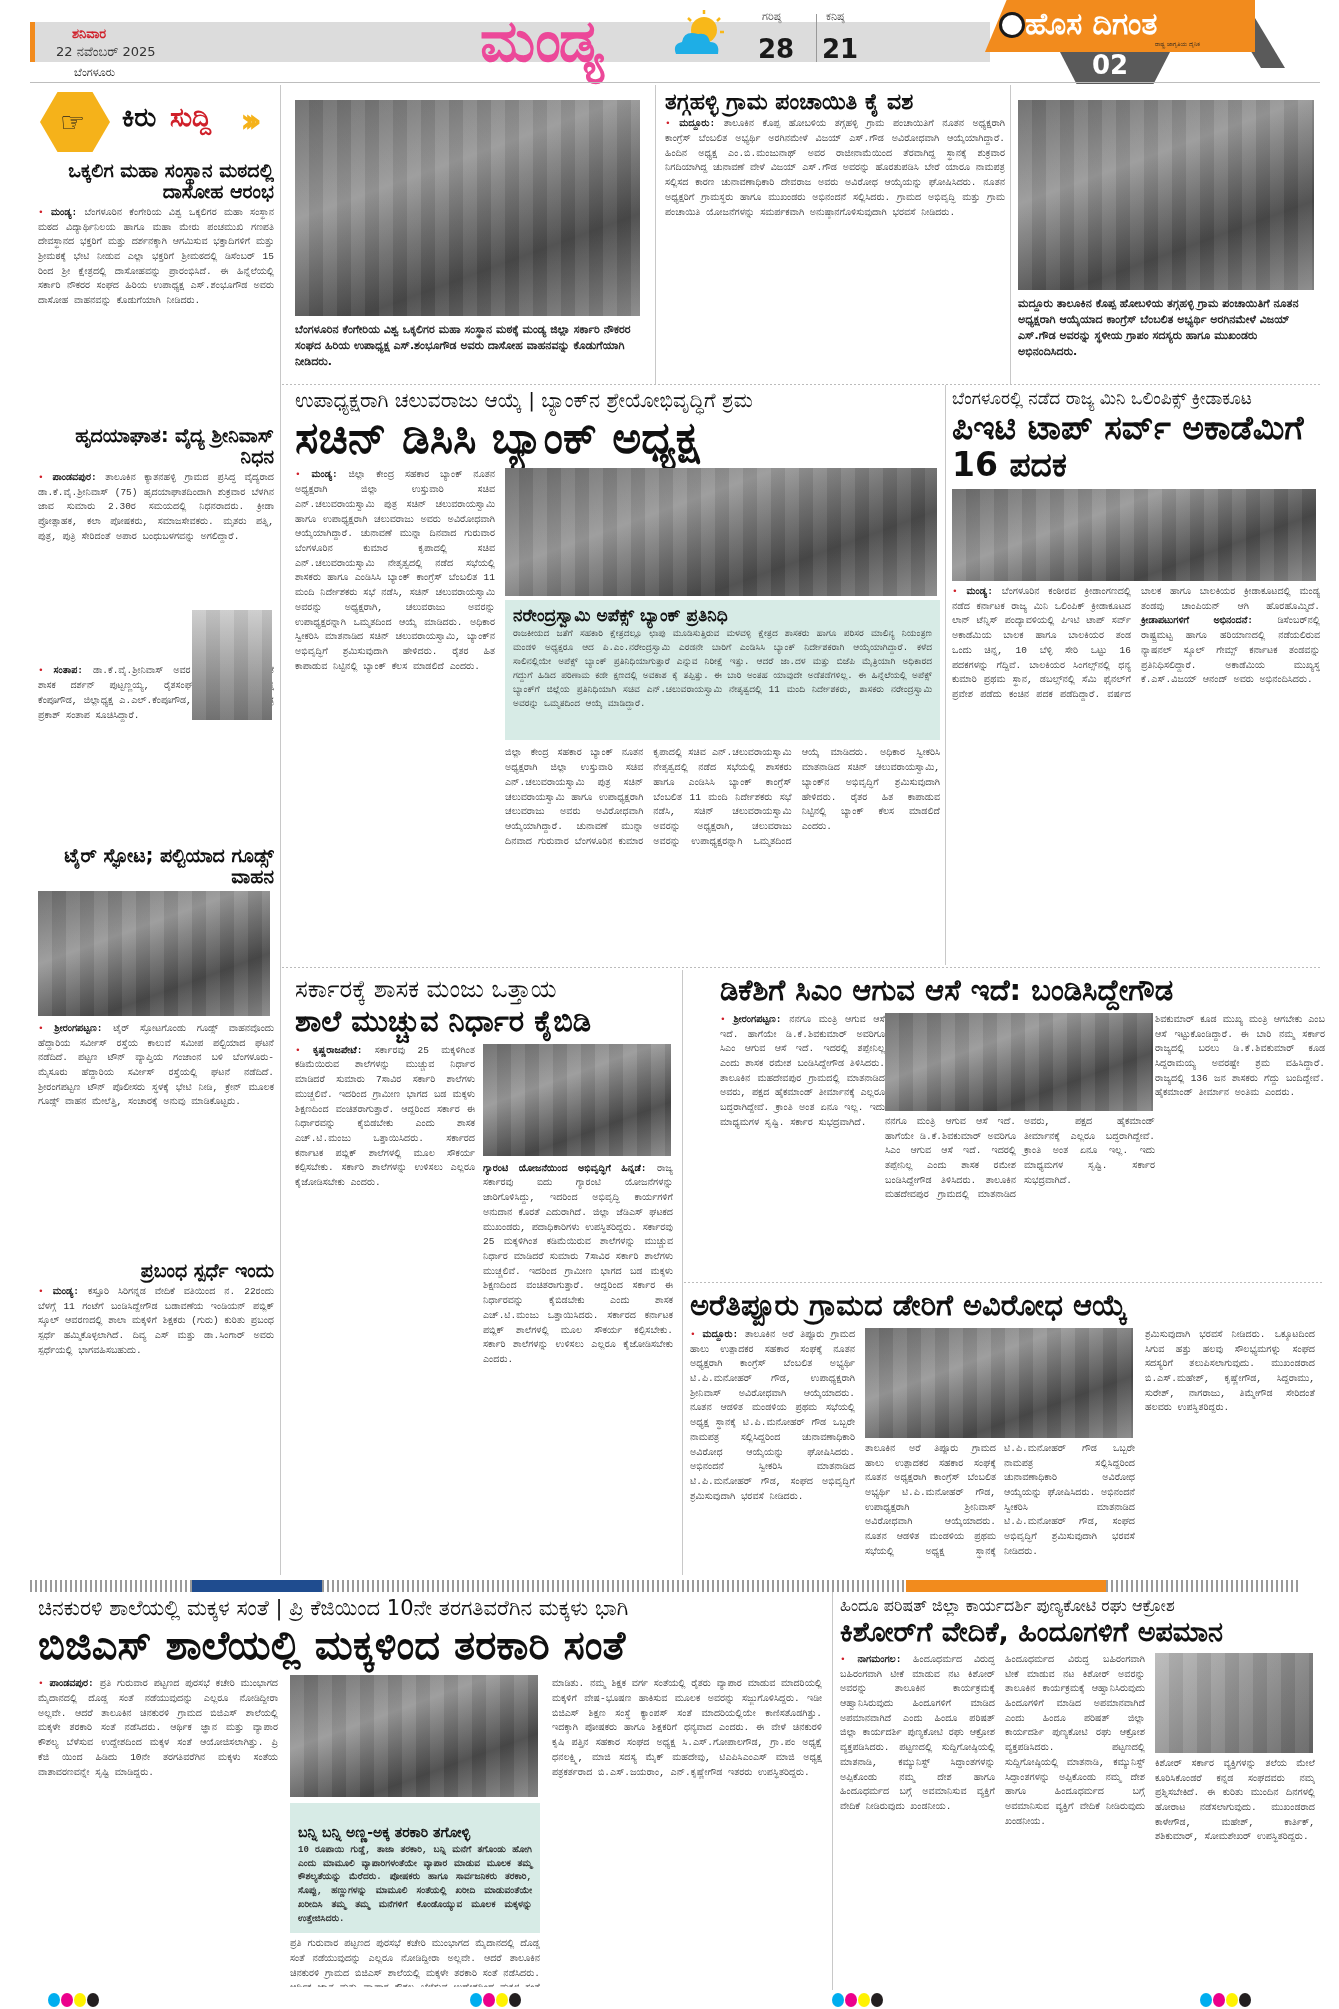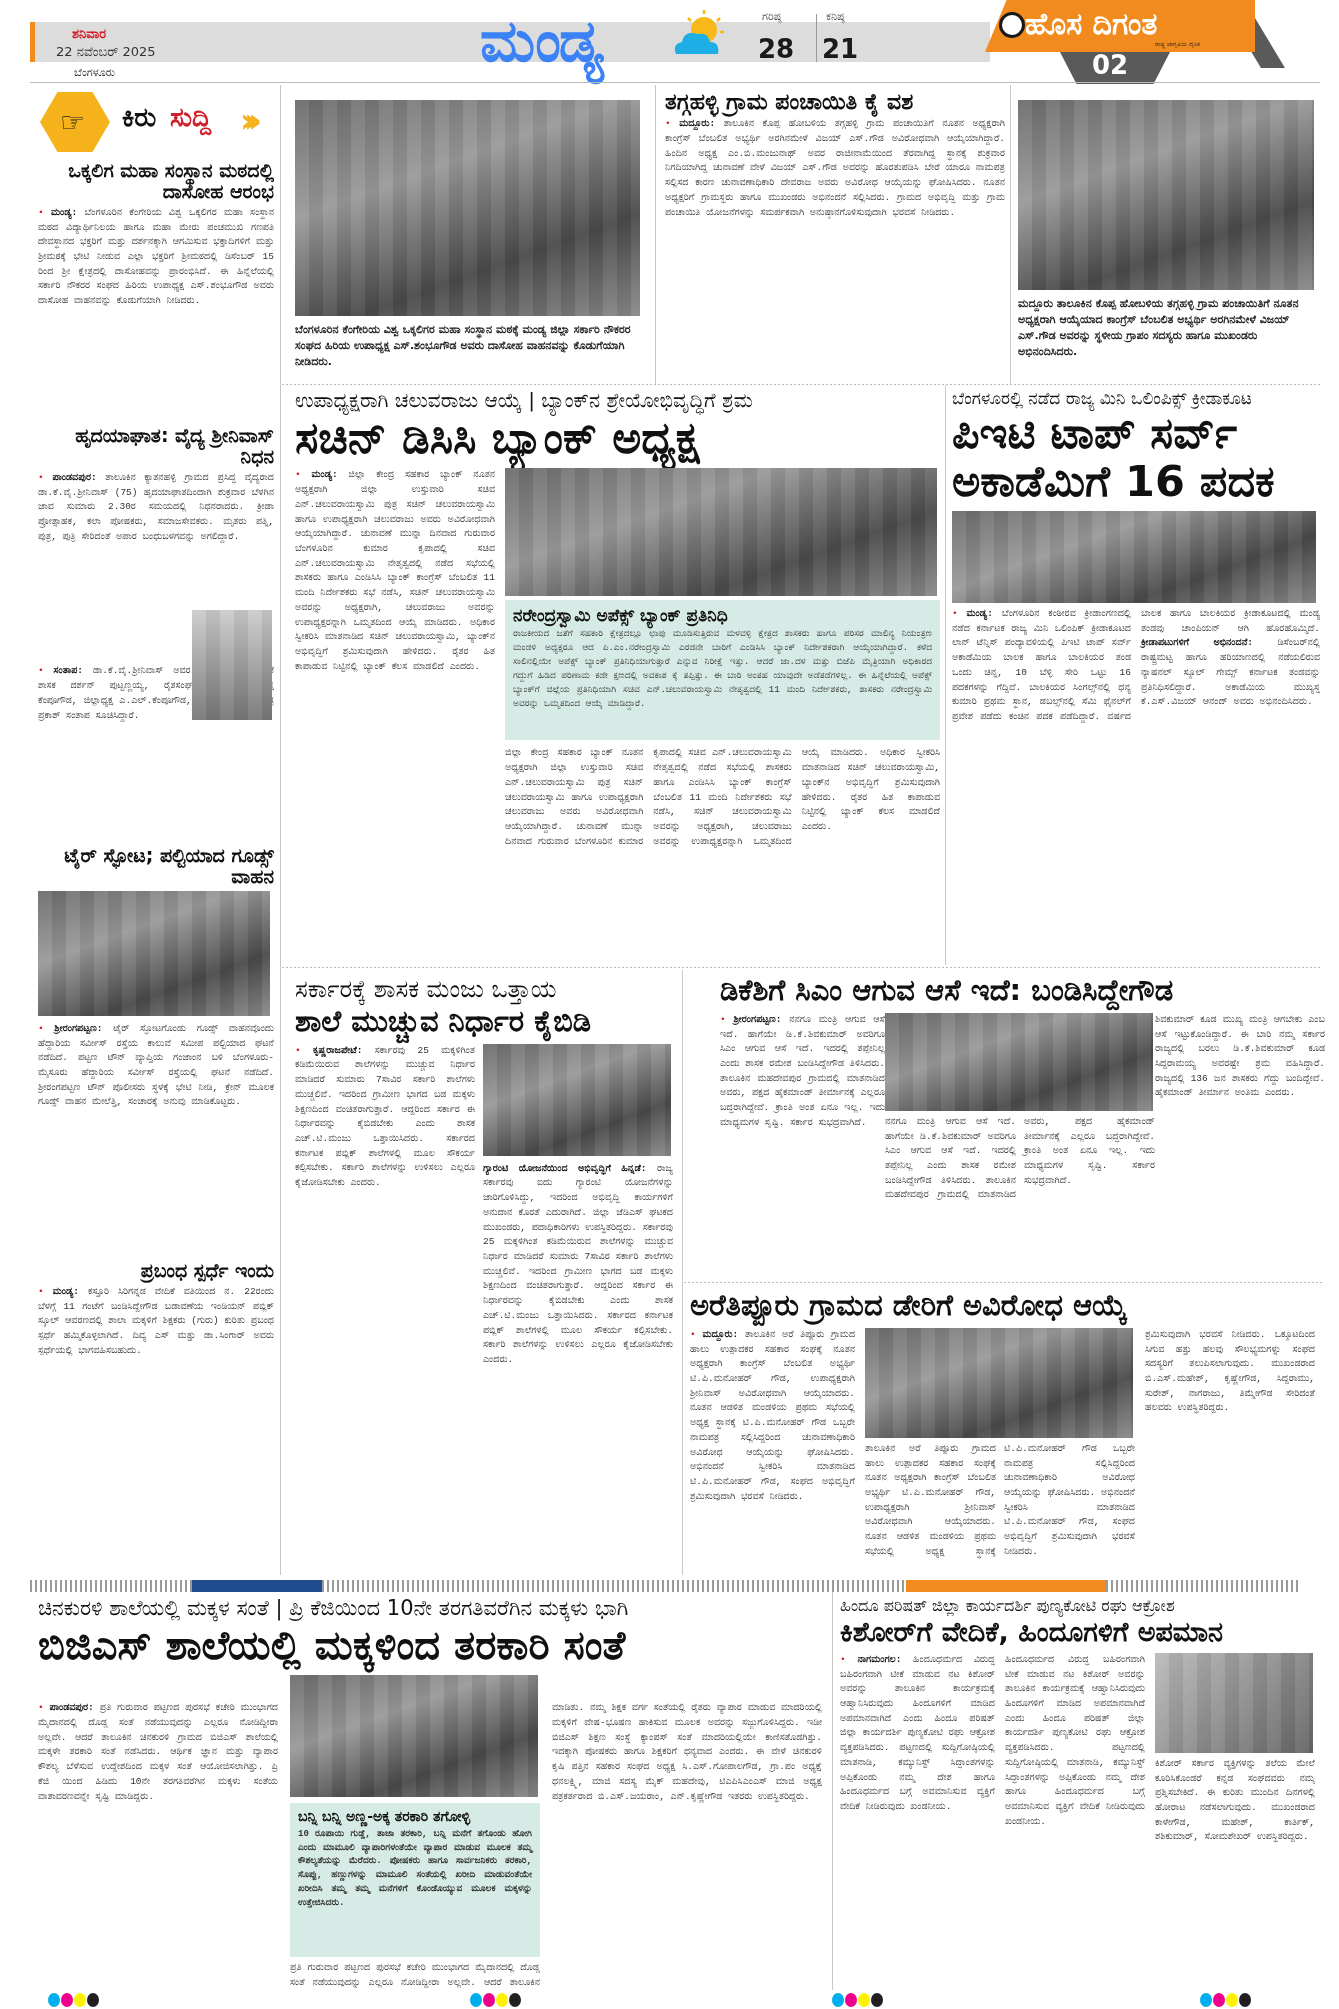--- a/index.html
+++ b/index.html
@@ -4,21 +4,21 @@
 <style>
   * { box-sizing: border-box; margin: 0; padding: 0; }
   html, body { width: 1339px; height: 2009px; background: #fff; overflow: hidden; }
   body { font-family: "DejaVu Sans", sans-serif; color: #1a1a1a; position: relative; }
   .hdr-band { position: absolute; left: 30px; top: 22px; width: 960px; height: 40px; background: #dcdcdc; }
   .hdr-orange-bar { position: absolute; left: 30px; top: 22px; width: 5px; height: 40px; background: #f28b1d; }
   .day { position: absolute; left: 72px; top: 26px; font-size: 13px; color: #d0202a; font-weight: bold; }
   .date { position: absolute; left: 56px; top: 44px; font-size: 13px; color: #333; }
   .city { position: absolute; left: 74px; top: 66px; font-size: 11px; color: #222; }
   .hdr-rule { position: absolute; left: 30px; top: 82px; width: 1290px; height: 1px; background: #bdbdbd; }
-  .section-title { position: absolute; left: 480px; top: 12px; font-size: 58px; font-weight: 900; color: #3b82f6; letter-spacing: -2px; font-family: "DejaVu Sans", sans-serif; line-height: 1; }
+  .section-title { position: absolute; left: 480px; top: 12px; font-size: 58px; font-weight: 900; color: #ec4899; letter-spacing: -2px; font-family: "DejaVu Sans", sans-serif; line-height: 1; }
   .weather { position: absolute; left: 670px; top: 8px; width: 56px; height: 56px; }
   .wlabel { position: absolute; top: 10px; font-size: 11px; color: #444; }
   .wval { position: absolute; top: 34px; font-size: 26px; font-weight: 900; color: #1a1a1a; }
   .wsep { position: absolute; left: 816px; top: 14px; width: 1px; height: 48px; background: #999; }
 
   .brand { position: absolute; left: 985px; top: 0px; width: 305px; height: 52px; }
   .brand-orange { position: absolute; left: 0; top: 0; width: 270px; height: 52px; background: #f28b1d; clip-path: polygon(8% 0, 100% 0, 100% 100%, 0 100%); }
   .brand-gray { position: absolute; left: 240px; top: 8px; width: 60px; height: 60px; background: #5a5a5a; clip-path: polygon(0 0, 40% 0, 100% 100%, 60% 100%); }
   .brand-text { position: absolute; left: 40px; top: 6px; font-size: 30px; font-weight: 900; color: #fff; }
   .brand-tag { position: absolute; left: 170px; top: 40px; font-size: 6px; color: #222; }
@@ -157,21 +157,21 @@
         <div class="head" style="font-size:17px; margin-bottom:3px;">ನರೇಂದ್ರಸ್ವಾಮಿ ಅಪೆಕ್ಸ್ ಬ್ಯಾಂಕ್ ಪ್ರತಿನಿಧಿ</div>
         <div class="body-text" style="font-size:9px;">ರಾಜಕೀಯದ ಜತೆಗೆ ಸಹಕಾರಿ ಕ್ಷೇತ್ರದಲ್ಲೂ ಛಾಪು ಮೂಡಿಸುತ್ತಿರುವ ಮಳವಳ್ಳಿ ಕ್ಷೇತ್ರದ ಶಾಸಕರು ಹಾಗೂ ಪರಿಸರ ಮಾಲಿನ್ಯ ನಿಯಂತ್ರಣ ಮಂಡಳಿ ಅಧ್ಯಕ್ಷರೂ ಆದ ಪಿ.ಎಂ.ನರೇಂದ್ರಸ್ವಾಮಿ ಎರಡನೇ ಬಾರಿಗೆ ಎಂಡಿಸಿಸಿ ಬ್ಯಾಂಕ್ ನಿರ್ದೇಶಕರಾಗಿ ಆಯ್ಕೆಯಾಗಿದ್ದಾರೆ. ಕಳೆದ ಸಾಲಿನಲ್ಲಿಯೇ ಅಪೆಕ್ಸ್ ಬ್ಯಾಂಕ್ ಪ್ರತಿನಿಧಿಯಾಗುತ್ತಾರೆ ಎನ್ನುವ ನಿರೀಕ್ಷೆ ಇತ್ತು. ಆದರೆ ಜಾ.ದಳ ಮತ್ತು ಬಿಜೆಪಿ ಮೈತ್ರಿಯಾಗಿ ಅಧಿಕಾರದ ಗದ್ದುಗೆ ಹಿಡಿದ ಪರಿಣಾಮ ಕಡೇ ಕ್ಷಣದಲ್ಲಿ ಅವಕಾಶ ಕೈ ತಪ್ಪಿತ್ತು. ಈ ಬಾರಿ ಅಂತಹ ಯಾವುದೇ ಅಡೆತಡೆಗಳಿಲ್ಲ. ಈ ಹಿನ್ನೆಲೆಯಲ್ಲಿ ಅಪೆಕ್ಸ್ ಬ್ಯಾಂಕ್‌ಗೆ ಜಿಲ್ಲೆಯ ಪ್ರತಿನಿಧಿಯಾಗಿ ಸಚಿವ ಎನ್.ಚಲುವರಾಯಸ್ವಾಮಿ ನೇತೃತ್ವದಲ್ಲಿ 11 ಮಂದಿ ನಿರ್ದೇಶಕರು, ಶಾಸಕರು ನರೇಂದ್ರಸ್ವಾಮಿ ಅವರನ್ನು ಒಮ್ಮತದಿಂದ ಆಯ್ಕೆ ಮಾಡಿದ್ದಾರೆ.</div>
       </div>
       <div class="body-text" style="margin-top:6px; column-count:3; column-gap:10px; height:190px; overflow:hidden;">ಜಿಲ್ಲಾ ಕೇಂದ್ರ ಸಹಕಾರ ಬ್ಯಾಂಕ್ ನೂತನ ಅಧ್ಯಕ್ಷರಾಗಿ ಜಿಲ್ಲಾ ಉಸ್ತುವಾರಿ ಸಚಿವ ಎನ್.ಚಲುವರಾಯಸ್ವಾಮಿ ಪುತ್ರ ಸಚಿನ್ ಚಲುವರಾಯಸ್ವಾಮಿ ಹಾಗೂ ಉಪಾಧ್ಯಕ್ಷರಾಗಿ ಚಲುವರಾಜು ಅವರು ಅವಿರೋಧವಾಗಿ ಆಯ್ಕೆಯಾಗಿದ್ದಾರೆ. ಚುನಾವಣೆ ಮುನ್ನಾ ದಿನವಾದ ಗುರುವಾರ ಬೆಂಗಳೂರಿನ ಕುಮಾರ ಕೃಪಾದಲ್ಲಿ ಸಚಿವ ಎನ್.ಚಲುವರಾಯಸ್ವಾಮಿ ನೇತೃತ್ವದಲ್ಲಿ ನಡೆದ ಸಭೆಯಲ್ಲಿ ಶಾಸಕರು ಹಾಗೂ ಎಂಡಿಸಿಸಿ ಬ್ಯಾಂಕ್ ಕಾಂಗ್ರೆಸ್ ಬೆಂಬಲಿತ 11 ಮಂದಿ ನಿರ್ದೇಶಕರು ಸಭೆ ನಡೆಸಿ, ಸಚಿನ್ ಚಲುವರಾಯಸ್ವಾಮಿ ಅವರನ್ನು ಅಧ್ಯಕ್ಷರಾಗಿ, ಚಲುವರಾಜು ಅವರನ್ನು ಉಪಾಧ್ಯಕ್ಷರನ್ನಾಗಿ ಒಮ್ಮತದಿಂದ ಆಯ್ಕೆ ಮಾಡಿದರು. ಅಧಿಕಾರ ಸ್ವೀಕರಿಸಿ ಮಾತನಾಡಿದ ಸಚಿನ್ ಚಲುವರಾಯಸ್ವಾಮಿ, ಬ್ಯಾಂಕ್‌ನ ಅಭಿವೃದ್ಧಿಗೆ ಶ್ರಮಿಸುವುದಾಗಿ ಹೇಳಿದರು. ರೈತರ ಹಿತ ಕಾಪಾಡುವ ನಿಟ್ಟಿನಲ್ಲಿ ಬ್ಯಾಂಕ್ ಕೆಲಸ ಮಾಡಲಿದೆ ಎಂದರು.</div>
     </div>
   </div>
 </div>
 
 <div class="story" style="left:952px; top:388px; width:368px; height:575px;">
   <div class="kicker" style="font-size:17px;">ಬೆಂಗಳೂರಲ್ಲಿ ನಡೆದ ರಾಜ್ಯ ಮಿನಿ ಒಲಿಂಪಿಕ್ಸ್ ಕ್ರೀಡಾಕೂಟ</div>
-  <div class="head" style="font-size:43px; margin:2px 0 6px;">ಪಿಇಟಿ ಟಾಪ್ ಸರ್ವ್ ಅಕಾಡೆಮಿಗೆ 16 ಪದಕ</div>
+  <div class="head" style="font-size:33px; margin:2px 0 6px;">ಪಿಇಟಿ ಟಾಪ್ ಸರ್ವ್ ಅಕಾಡೆಮಿಗೆ 16 ಪದಕ</div>
   <div class="photo" style="width:364px; height:92px; margin-bottom:4px;"></div>
   <div class="body-text" style="column-count:2; column-gap:10px; height:370px; overflow:hidden;">
     <span class="dot">• </span><span class="dateline">ಮಂಡ್ಯ:</span> <span>ಬೆಂಗಳೂರಿನ ಕಂಠೀರವ ಕ್ರೀಡಾಂಗಣದಲ್ಲಿ ನಡೆದ ಕರ್ನಾಟಕ ರಾಜ್ಯ ಮಿನಿ ಒಲಿಂಪಿಕ್ ಕ್ರೀಡಾಕೂಟದ ಲಾನ್ ಟೆನ್ನಿಸ್ ಪಂದ್ಯಾವಳಿಯಲ್ಲಿ ಪಿಇಟಿ ಟಾಪ್ ಸರ್ವ್ ಅಕಾಡೆಮಿಯ ಬಾಲಕ ಹಾಗೂ ಬಾಲಕಿಯರ ತಂಡ ಒಂದು ಚಿನ್ನ, 10 ಬೆಳ್ಳಿ ಸೇರಿ ಒಟ್ಟು 16 ಪದಕಗಳನ್ನು ಗೆದ್ದಿವೆ. ಬಾಲಕಿಯರ ಸಿಂಗಲ್ಸ್‌ನಲ್ಲಿ ಧನ್ಯ ಕುಮಾರಿ ಪ್ರಥಮ ಸ್ಥಾನ, ಡಬಲ್ಸ್‌ನಲ್ಲಿ ಸೆಮಿ ಫೈನಲ್‌ಗೆ ಪ್ರವೇಶ ಪಡೆದು ಕಂಚಿನ ಪದಕ ಪಡೆದಿದ್ದಾರೆ. ವರ್ಷದ ಬಾಲಕ ಹಾಗೂ ಬಾಲಕಿಯರ ಕ್ರೀಡಾಕೂಟದಲ್ಲಿ ಮಂಡ್ಯ ತಂಡವು ಚಾಂಪಿಯನ್ ಆಗಿ ಹೊರಹೊಮ್ಮಿದೆ.</span>
     <span class="dateline">ಕ್ರೀಡಾಪಟುಗಳಿಗೆ ಅಭಿನಂದನೆ:</span> <span>ಡಿಸೆಂಬರ್‌ನಲ್ಲಿ ರಾಷ್ಟ್ರಮಟ್ಟ ಹಾಗೂ ಹರಿಯಾಣದಲ್ಲಿ ನಡೆಯಲಿರುವ ನ್ಯಾಷನಲ್ ಸ್ಕೂಲ್ ಗೇಮ್ಸ್ ಕರ್ನಾಟಕ ತಂಡವನ್ನು ಪ್ರತಿನಿಧಿಸಲಿದ್ದಾರೆ. ಅಕಾಡೆಮಿಯ ಮುಖ್ಯಸ್ಥ ಕೆ.ಎಸ್.ವಿಜಯ್ ಆನಂದ್ ಅವರು ಅಭಿನಂದಿಸಿದರು.</span>
   </div>
 </div>
 
 <div class="story" style="left:295px; top:975px; width:382px; height:600px;">
   <div class="kicker" style="font-size:24px;">ಸರ್ಕಾರಕ್ಕೆ ಶಾಸಕ ಮಂಜು ಒತ್ತಾಯ</div>
   <div class="head" style="font-size:29px; margin:2px 0 6px;">ಶಾಲೆ ಮುಚ್ಚುವ ನಿರ್ಧಾರ ಕೈಬಿಡಿ</div>
@@ -215,21 +215,21 @@
 <div class="bar-orange"></div>
 <div class="bar-ticks" style="left:1106px; width:194px;"></div>
 
 <div class="story" style="left:38px; top:1596px; width:790px; height:395px;">
   <div class="kicker" style="font-size:21px;">ಚಿನಕುರಳಿ ಶಾಲೆಯಲ್ಲಿ ಮಕ್ಕಳ ಸಂತೆ | ಪ್ರಿ ಕೆಜಿಯಿಂದ 10ನೇ ತರಗತಿವರೆಗಿನ ಮಕ್ಕಳು ಭಾಗಿ</div>
   <div class="head" style="font-size:40px; margin:2px 0 8px;">ಬಿಜಿಎಸ್ ಶಾಲೆಯಲ್ಲಿ ಮಕ್ಕಳಿಂದ ತರಕಾರಿ ಸಂತೆ</div>
   <div style="display:flex; gap:12px;align-items:flex-end;">
     <div class="body-text" style="width:240px; height:310px; overflow:hidden;"><span class="dot">• </span><span class="dateline">ಪಾಂಡವಪುರ:</span> <span>ಪ್ರತಿ ಗುರುವಾರ ಪಟ್ಟಣದ ಪುರಸಭೆ ಕಚೇರಿ ಮುಂಭಾಗದ ಮೈದಾನದಲ್ಲಿ ದೊಡ್ಡ ಸಂತೆ ನಡೆಯುವುದನ್ನು ಎಲ್ಲರೂ ನೋಡಿದ್ದೀರಾ ಅಲ್ಲವೇ. ಆದರೆ ತಾಲೂಕಿನ ಚಿನಕುರಳಿ ಗ್ರಾಮದ ಬಿಜಿಎಸ್ ಶಾಲೆಯಲ್ಲಿ ಮಕ್ಕಳೇ ತರಕಾರಿ ಸಂತೆ ನಡೆಸಿದರು. ಆರ್ಥಿಕ ಜ್ಞಾನ ಮತ್ತು ವ್ಯಾಪಾರ ಕೌಶಲ್ಯ ಬೆಳೆಸುವ ಉದ್ದೇಶದಿಂದ ಮಕ್ಕಳ ಸಂತೆ ಆಯೋಜಿಸಲಾಗಿತ್ತು. ಪ್ರಿ ಕೆಜಿ ಯಿಂದ ಹಿಡಿದು 10ನೇ ತರಗತಿವರೆಗಿನ ಮಕ್ಕಳು ಸಂತೆಯ ವಾತಾವರಣವನ್ನೇ ಸೃಷ್ಟಿ ಮಾಡಿದ್ದರು.</span></div>
     <div style="width:250px;">
       <div class="photo" style="width:248px; height:122px;"></div>
-      <div class="boxed" style="padding:6px 8px; margin-top:6px; height:154px; overflow:hidden;">
+      <div class="boxed" style="padding:22px 8px; margin-top:6px; height:130px; overflow:hidden;">
         <div class="head" style="font-size:14px; margin-bottom:3px;">ಬನ್ನಿ ಬನ್ನಿ ಅಣ್ಣ-ಅಕ್ಕ ತರಕಾರಿ ತಗೋಳ್ಳಿ</div>
         <div class="body-text" style="font-size:9px; font-weight:bold;">10 ರೂಪಾಯಿ ಗುಡ್ಡೆ, ತಾಜಾ ತರಕಾರಿ, ಬನ್ನಿ ಮನೆಗೆ ತಗೊಂಡು ಹೋಗಿ ಎಂದು ಮಾಮೂಲಿ ವ್ಯಾಪಾರಿಗಳಂತೆಯೇ ವ್ಯಾಪಾರ ಮಾಡುವ ಮೂಲಕ ತಮ್ಮ ಕೌಶಲ್ಯತೆಯನ್ನು ಮೆರೆದರು. ಪೋಷಕರು ಹಾಗೂ ಸಾರ್ವಜನಿಕರು ತರಕಾರಿ, ಸೊಪ್ಪು, ಹಣ್ಣುಗಳನ್ನು ಮಾಮೂಲಿ ಸಂತೆಯಲ್ಲಿ ಖರೀದಿ ಮಾಡುವಂತೆಯೇ ಖರೀದಿಸಿ ತಮ್ಮ ತಮ್ಮ ಮನೆಗಳಿಗೆ ಕೊಂಡೊಯ್ಯುವ ಮೂಲಕ ಮಕ್ಕಳನ್ನು ಉತ್ತೇಜಿಸಿದರು.</div>
       </div>
       <div class="body-text" style="margin-top:4px; height:50px; overflow:hidden;">ಪ್ರತಿ ಗುರುವಾರ ಪಟ್ಟಣದ ಪುರಸಭೆ ಕಚೇರಿ ಮುಂಭಾಗದ ಮೈದಾನದಲ್ಲಿ ದೊಡ್ಡ ಸಂತೆ ನಡೆಯುವುದನ್ನು ಎಲ್ಲರೂ ನೋಡಿದ್ದೀರಾ ಅಲ್ಲವೇ. ಆದರೆ ತಾಲೂಕಿನ ಚಿನಕುರಳಿ ಗ್ರಾಮದ ಬಿಜಿಎಸ್ ಶಾಲೆಯಲ್ಲಿ ಮಕ್ಕಳೇ ತರಕಾರಿ ಸಂತೆ ನಡೆಸಿದರು. ಆರ್ಥಿಕ ಜ್ಞಾನ ಮತ್ತು ವ್ಯಾಪಾರ ಕೌಶಲ್ಯ ಬೆಳೆಸುವ ಉದ್ದೇಶದಿಂದ ಮಕ್ಕಳ ಸಂತೆ ಆಯೋಜಿಸಲಾಗಿತ್ತು. ಪ್ರಿ ಕೆಜಿ ಯಿಂದ ಹಿಡಿದು 10ನೇ ತರಗತಿವರೆಗಿನ ಮಕ್ಕಳು ಸಂತೆಯ ವಾತಾವರಣವನ್ನೇ ಸೃಷ್ಟಿ ಮಾಡಿದ್ದರು.</div>
     </div>
     <div class="body-text" style="width:270px; height:310px; overflow:hidden;">ಮಾಡಿತು. ನಮ್ಮ ಶಿಕ್ಷಕ ವರ್ಗ ಸಂತೆಯಲ್ಲಿ ರೈತರು ವ್ಯಾಪಾರ ಮಾಡುವ ಮಾದರಿಯಲ್ಲಿ ಮಕ್ಕಳಿಗೆ ವೇಷ-ಭೂಷಣ ಹಾಕಿಸುವ ಮೂಲಕ ಅವರನ್ನು ಸಜ್ಜುಗೊಳಿಸಿದ್ದರು. ಇಡೀ ಬಿಜಿಎಸ್ ಶಿಕ್ಷಣ ಸಂಸ್ಥೆ ಕ್ಯಾಂಪಸ್ ಸಂತೆ ಮಾದರಿಯಲ್ಲಿಯೇ ಕಾಣಿಸತೊಡಗಿತ್ತು. ಇದಕ್ಕಾಗಿ ಪೋಷಕರು ಹಾಗೂ ಶಿಕ್ಷಕರಿಗೆ ಧನ್ಯವಾದ ಎಂದರು. ಈ ವೇಳೆ ಚಿನಕುರಳಿ ಕೃಷಿ ಪತ್ತಿನ ಸಹಕಾರ ಸಂಘದ ಅಧ್ಯಕ್ಷ ಸಿ.ಎಸ್.ಗೋಪಾಲಗೌಡ, ಗ್ರಾ.ಪಂ ಅಧ್ಯಕ್ಷೆ ಧನಲಕ್ಷ್ಮಿ, ಮಾಜಿ ಸದಸ್ಯ ಮೈಕ್ ಮಹದೇವು, ಟಿಎಪಿಸಿಎಂಎಸ್ ಮಾಜಿ ಅಧ್ಯಕ್ಷ ಪತ್ರಕರ್ತರಾದ ಬಿ.ಎಸ್.ಜಯರಾಂ, ಎನ್.ಕೃಷ್ಣೇಗೌಡ ಇತರರು ಉಪಸ್ಥಿತರಿದ್ದರು.</div>
   </div>
 </div>
 
 <div class="story" style="left:840px; top:1596px; width:480px; height:395px;">

